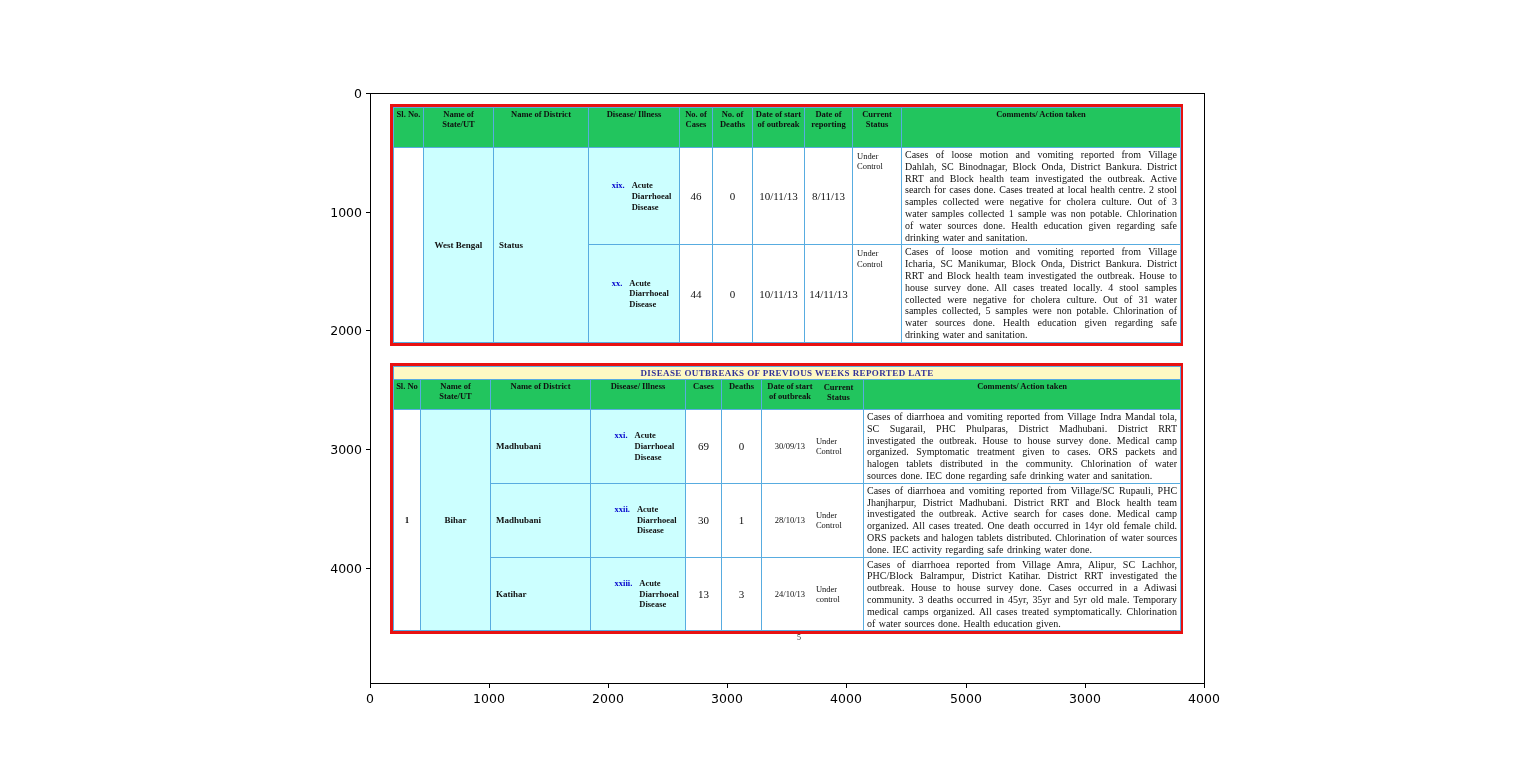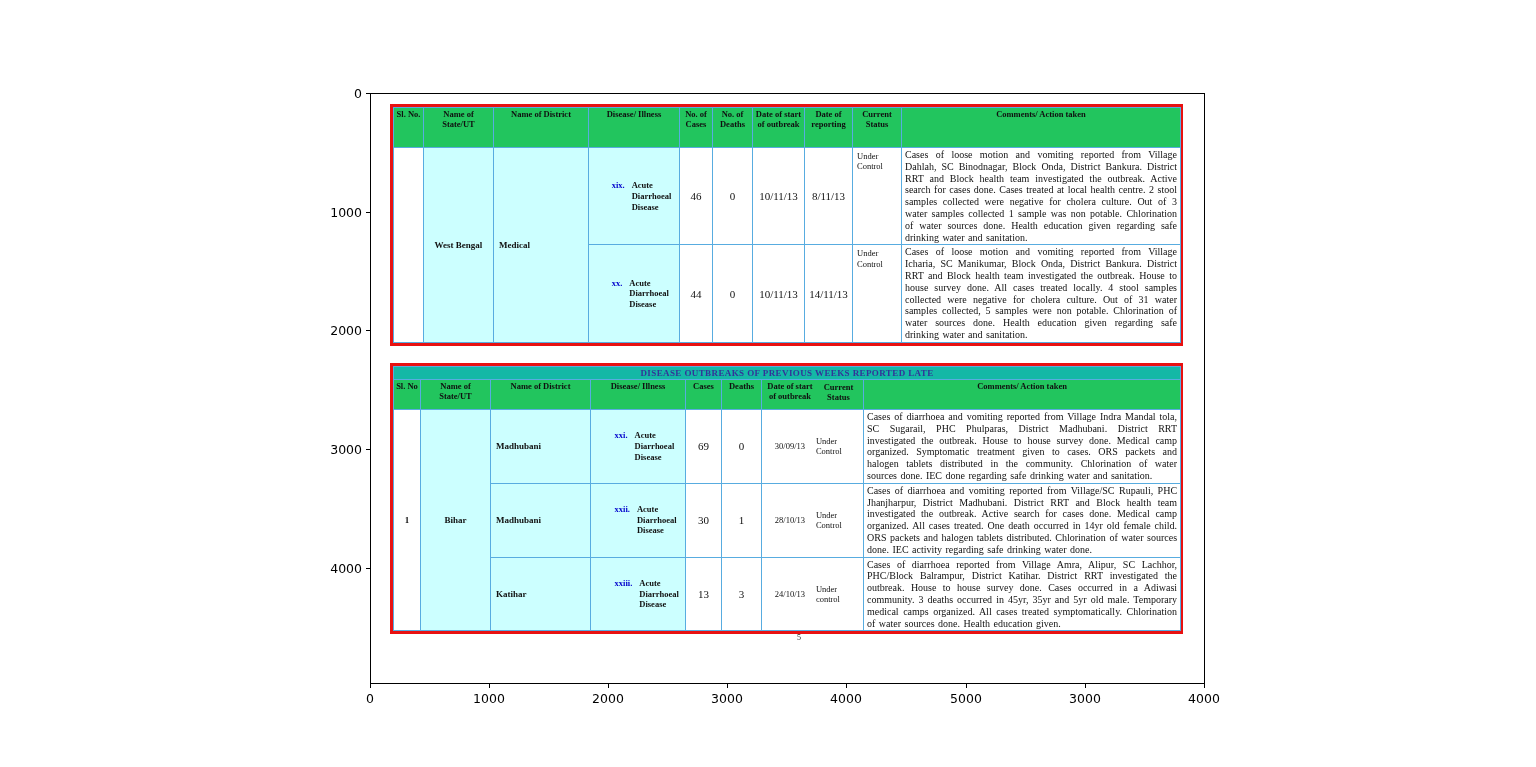--- a/index.html
+++ b/index.html
@@ -15,21 +15,21 @@
   .xtick-label { transform:translateX(-50%); top:691px; }
   .ytick-mark { position:absolute; width:4px; height:1px; background:#000; left:366px; }
   .xtick-mark { position:absolute; width:1px; height:4px; background:#000; top:684px; }
 
   
   .scan-table { position:absolute; border:3px solid #e81111; background:#fff; width:787px; }
   table { border-collapse:collapse; table-layout:fixed; width:787px; }
   td { border:1px solid #58ace0; padding:1px 2px; overflow:hidden; vertical-align:middle; }
   .hdr { background:#22c55e; font-weight:bold; font-size:8.5px; line-height:1.15;
          text-align:center; vertical-align:top; padding-top:2px; color:#101010; }
-  .banner { background:#14b8a6; color:#333399; font-weight:bold; font-size:9px;
+  .banner { background:#fef9c3; color:#333399; font-weight:bold; font-size:9px;
             text-align:center; vertical-align:middle; padding:0; letter-spacing:0.4px; }
   .cyan { background:#ccffff; }
   .num { text-align:center; font-size:11px; }
   .sl-cell { text-align:center; font-size:9px; font-weight:bold; background:#fff; }
   .state-cell { text-align:center; font-weight:bold; font-size:9px; }
   .district-cell { font-weight:bold; font-size:9px; padding-left:5px; vertical-align:middle; }
   .disease-cell { font-weight:bold; font-size:8.5px; }
   .disease-inner { display:flex; align-items:flex-start; padding-left:24%; line-height:1.25; }
   .roman { color:#0000cc; margin-right:7px; white-space:nowrap; }
   .dname { width:54px; }
@@ -101,21 +101,21 @@
         <td class="hdr">No. of Cases</td>
         <td class="hdr">No. of Deaths</td>
         <td class="hdr">Date of start of outbreak</td>
         <td class="hdr">Date of reporting</td>
         <td class="hdr">Current Status</td>
         <td class="hdr">Comments/ Action taken</td>
       </tr>
       <tr style="height:91px">
         <td class="sl-cell" rowspan="2"></td>
         <td class="state-cell cyan" rowspan="2">West Bengal</td>
-        <td class="district-cell cyan" rowspan="2">Medical</td>
+        <td class="district-cell cyan" rowspan="2">Status</td>
         <td class="disease-cell cyan">
           <div class="disease-inner">
             <span class="roman">xix.</span>
             <span class="dname">Acute Diarrhoeal Disease</span>
           </div>
         </td>
         <td class="num">46</td>
         <td class="num">0</td>
         <td class="num">10/11/13</td>
         <td class="num">8/11/13</td>

